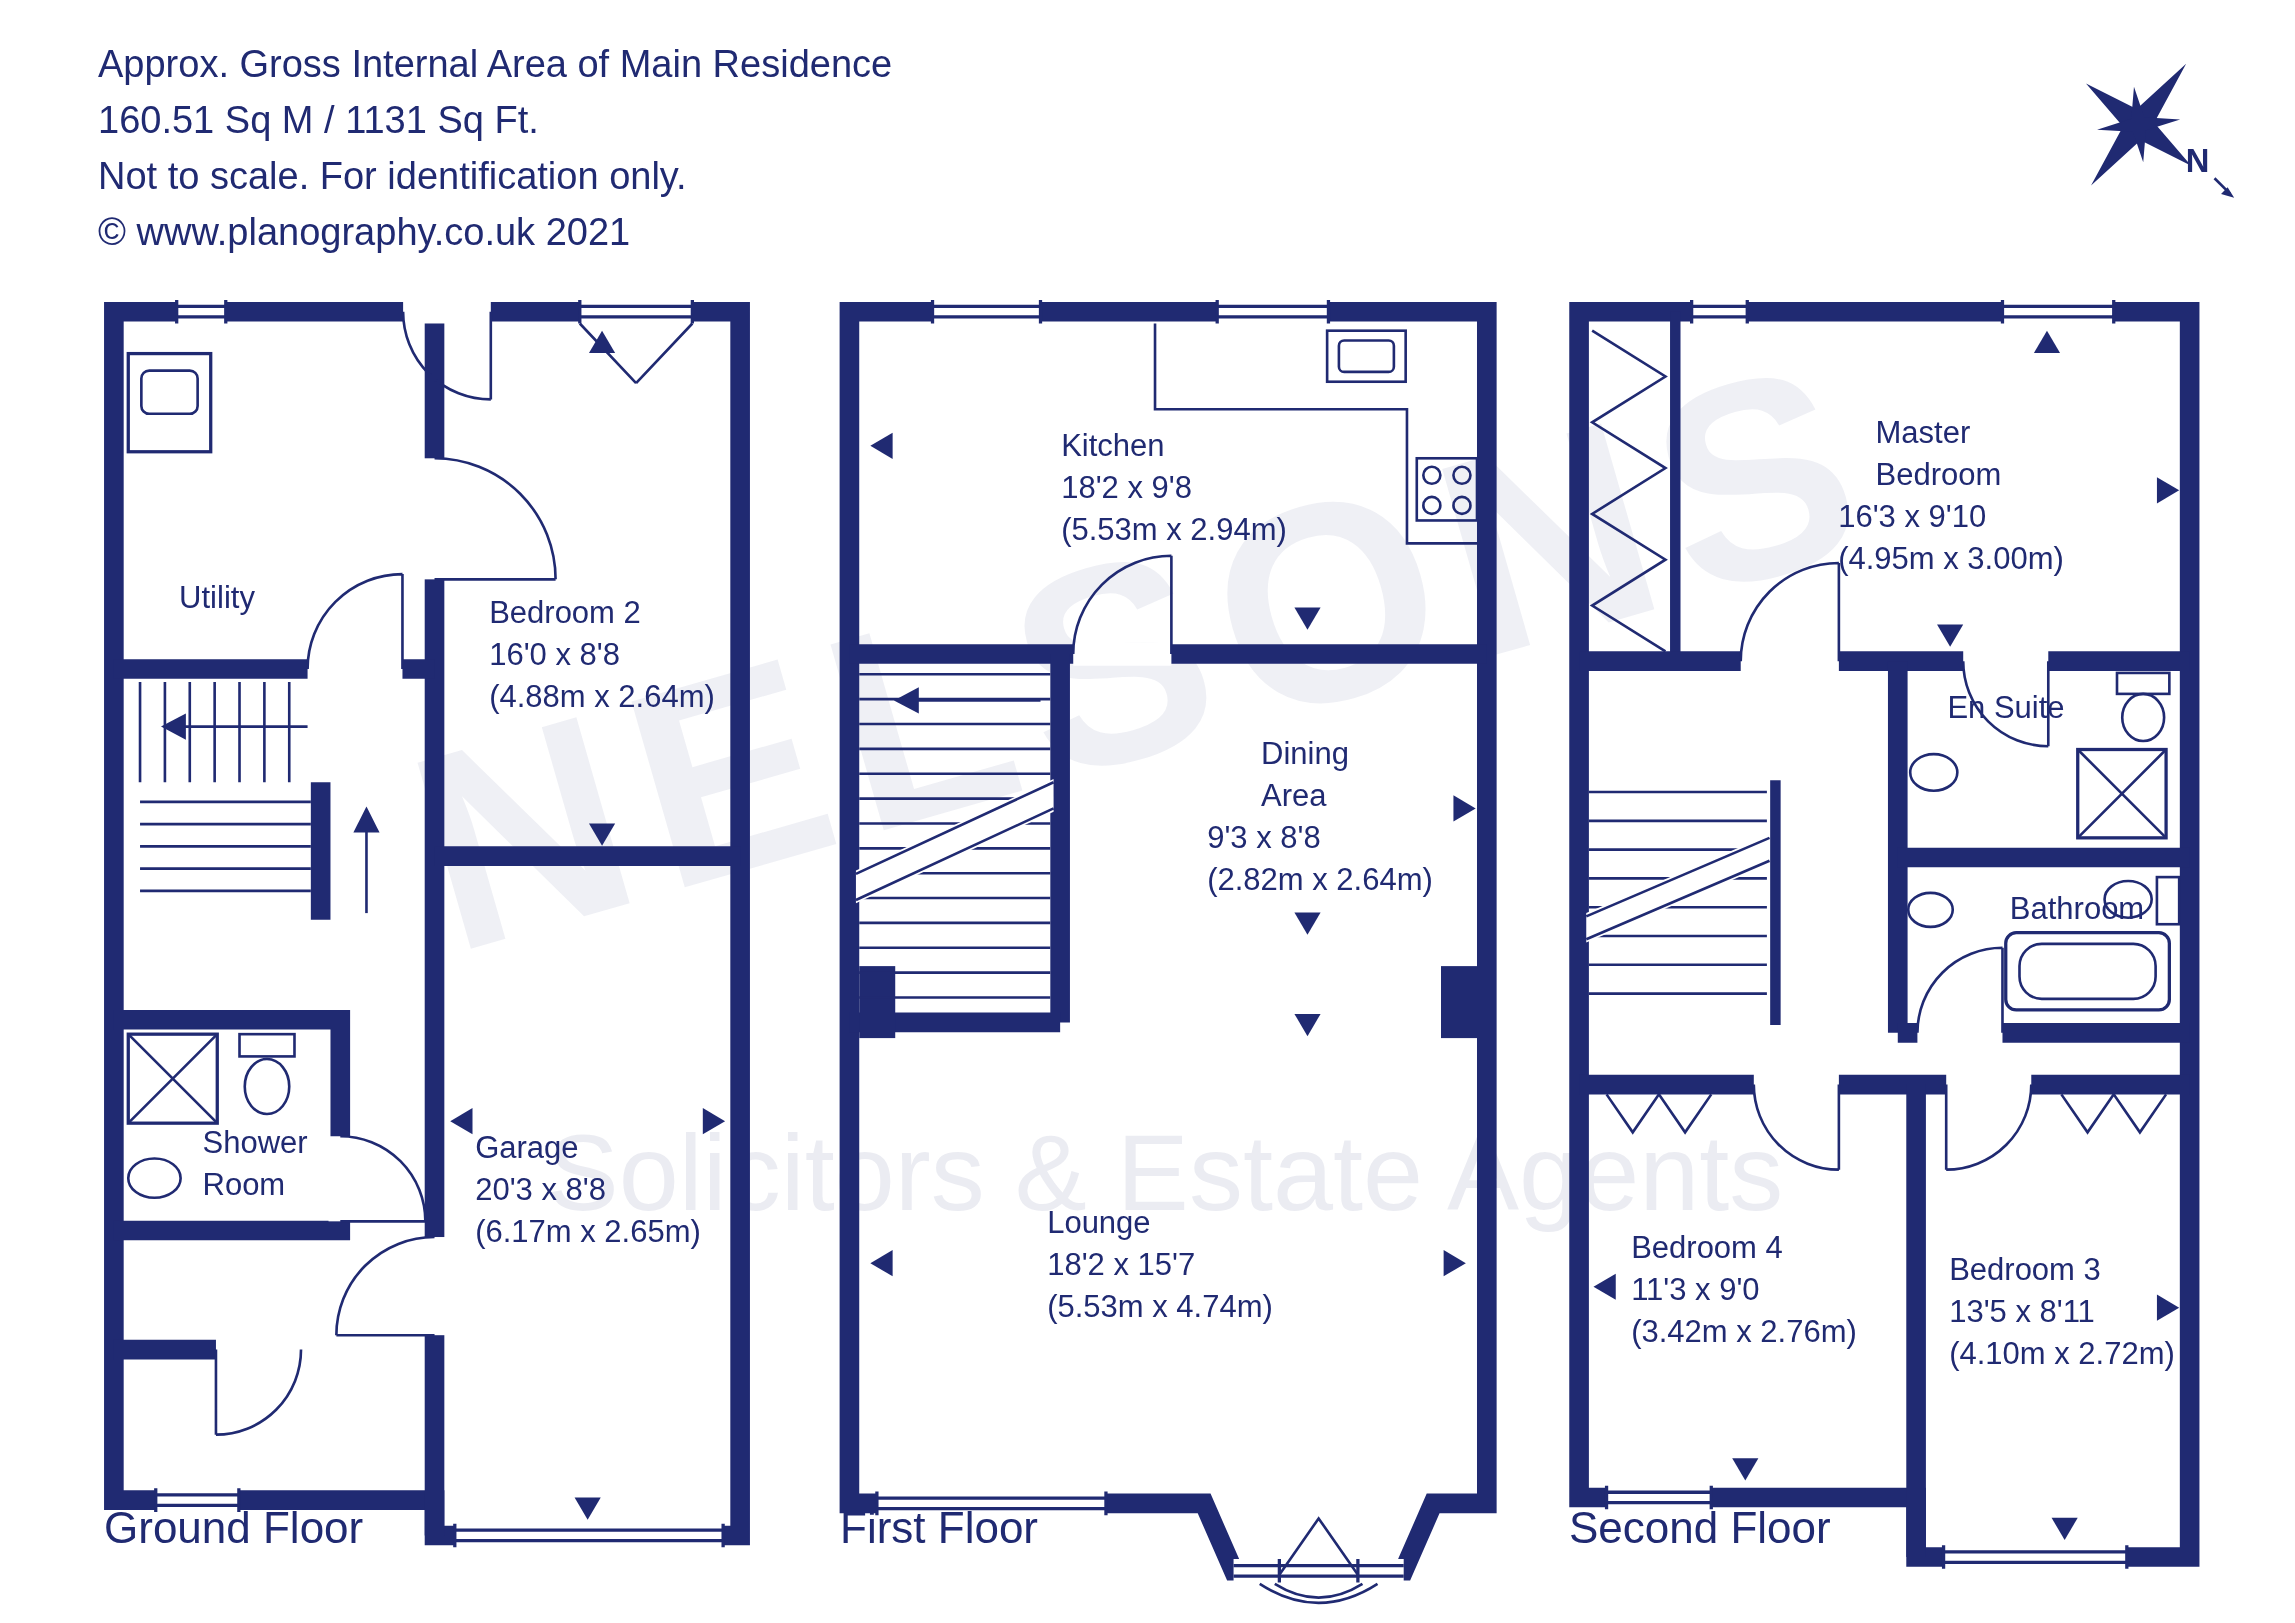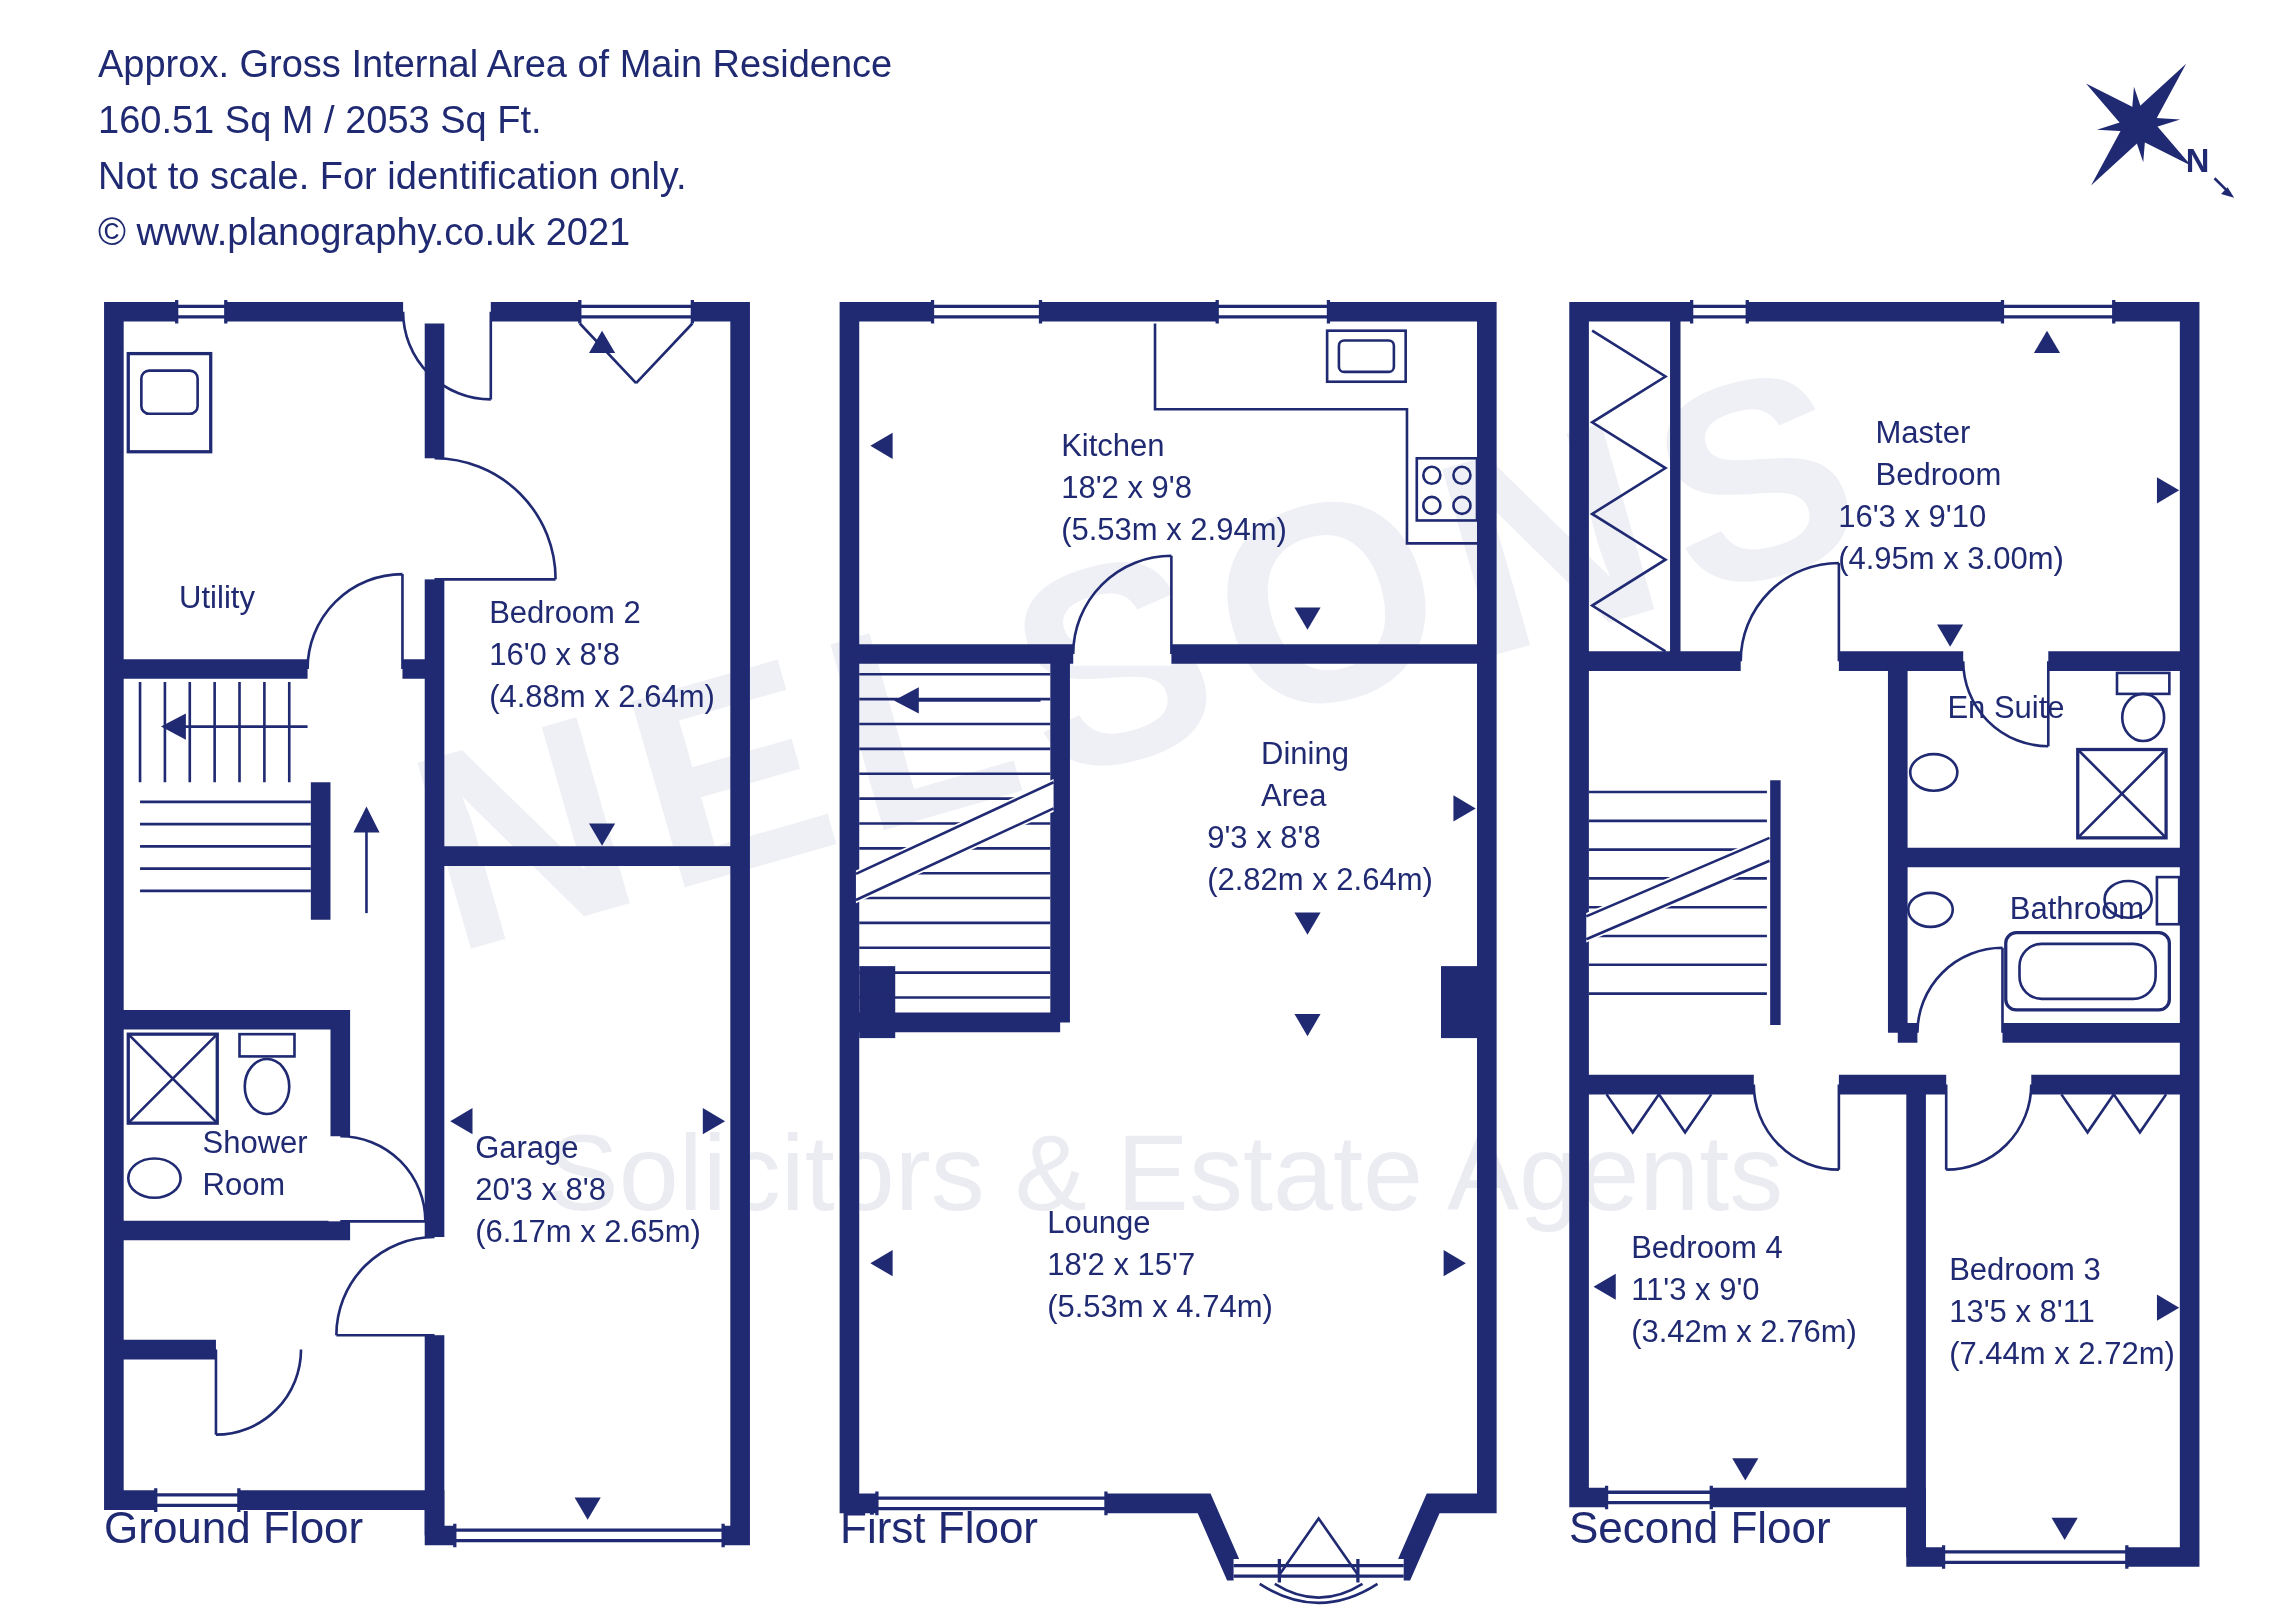--- a/index.html
+++ b/index.html
@@ -290,21 +290,21 @@
         <polygon class="fillnavy" transform="rotate(45)" points="0,-64 10,-10 58,0 10,10 0,64 -10,10 -58,0 -10,-10"></polygon>
       </g>
     </g>
     <text class="compass-n" x="3340" y="262">N</text>
     <path class="t3" d="M3384,272 L3408,296"></path>
     <polygon class="fillnavy" points="3414,302 3394,296 3404,286"></polygon>
   </svg>
 
   <div class="header">
     <div>Approx. Gross Internal Area of Main Residence</div>
-    <div>160.51 Sq M / 2053 Sq Ft.</div>
+    <div>160.51 Sq M / 1131 Sq Ft.</div>
     <div>Not to scale. For identification only.</div>
     <div>© www.planography.co.uk 2021</div>
   </div>
 
   <div class="room-label" style="left:217px;top:577px;">
     <span class="nm">Utility</span>
   </div>
   <div class="room-label" style="left:602px;top:592px;">
     <span class="nm">Bedroom 2</span>
     <span class="dim">16'0 x 8'8</span>
@@ -347,21 +347,21 @@
     <span class="nm">Bathroom</span>
   </div>
   <div class="room-label" style="left:1744px;top:1227px;">
     <span class="nm">Bedroom 4</span>
     <span class="dim">11'3 x 9'0</span>
     <span class="dim">(3.42m x 2.76m)</span>
   </div>
   <div class="room-label" style="left:2062px;top:1249px;">
     <span class="nm">Bedroom 3</span>
     <span class="dim">13'5 x 8'11</span>
-    <span class="dim">(7.44m x 2.72m)</span>
+    <span class="dim">(4.10m x 2.72m)</span>
   </div>
 
   <div class="floor-label" style="left:104px;top:1503px;">Ground Floor</div>
   <div class="floor-label" style="left:840px;top:1503px;">First Floor</div>
   <div class="floor-label" style="left:1569px;top:1503px;">Second Floor</div>
 
 </div>
 
 
 </body></html>

